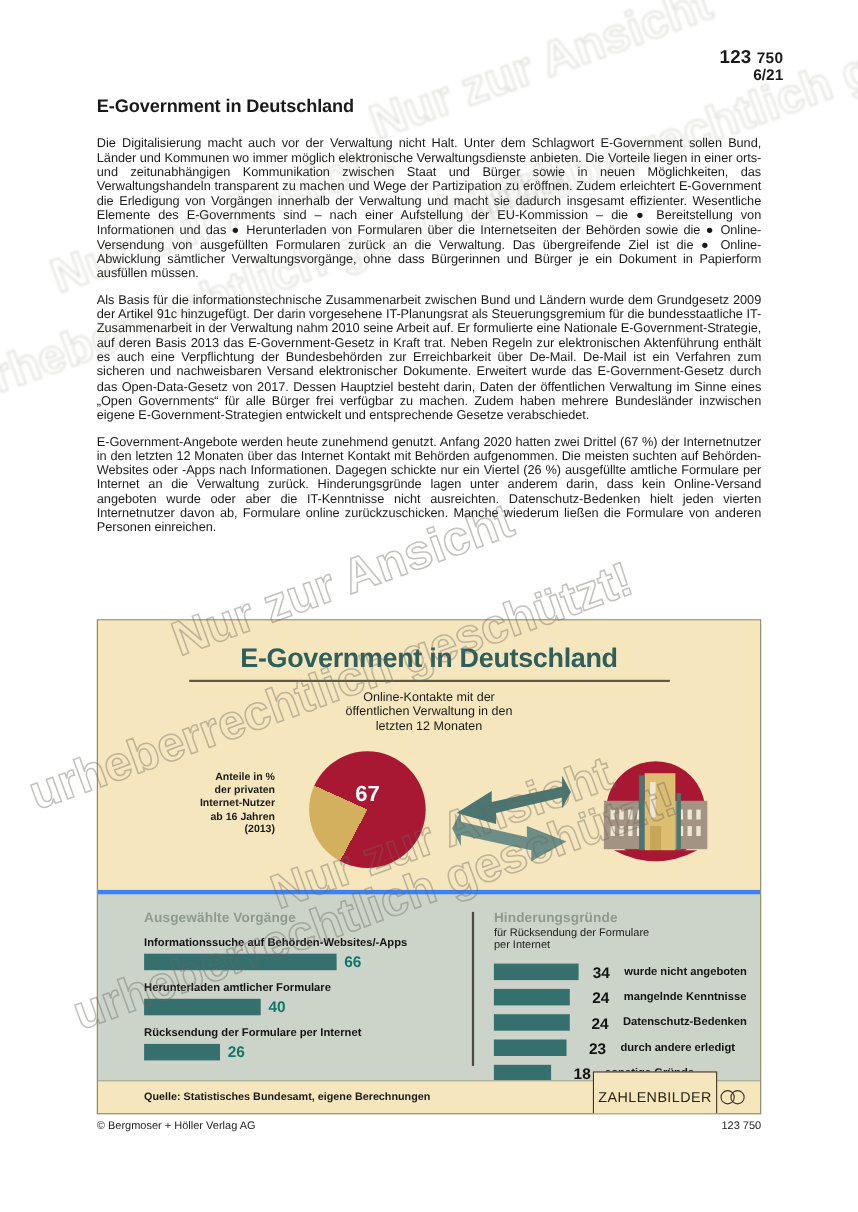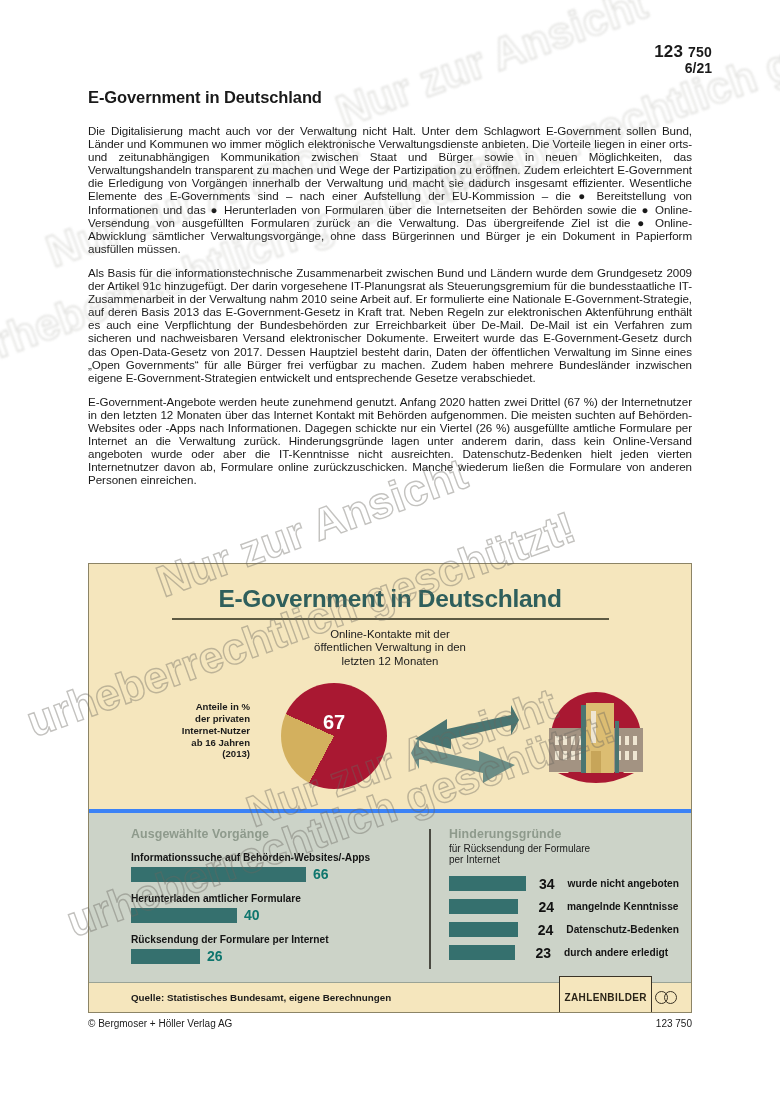--- a/index.html
+++ b/index.html
@@ -110,21 +110,21 @@
   .info-footer {
     position: absolute; left: 0; bottom: 0; width: 100%; height: 30px;
     background: #f5e6bd; border-top: 1px solid #9aa396;
     display: flex; align-items: center; justify-content: space-between;
     padding: 0 10px 0 42px;
   }
   .source { font-size: 9.8px; font-weight: bold; color: #1b1b1b; }
   .zb-logo { display: flex; align-items: center; }
   .zb-box {
     border: 1.4px solid #3a3326; padding: 15px 4px;
-    font-size: 10px; font-weight: bold; letter-spacing: .4px; color: #2a2418;
+    font-size: 13px; font-weight: normal; letter-spacing: .4px; color: #2a2418;
     background: #f5e6bd;
   }
   .zb-rings { margin-left: 3px; position: relative; width: 26px; height: 15px; }
   .zb-rings i {
     position: absolute; top: 1px; width: 13px; height: 13px;
     border: 1.5px solid #3a3326; border-radius: 50%;
   }
   .zb-rings i.a { left: 0; } .zb-rings i.b { left: 9px; }
 
   
@@ -280,20 +280,25 @@
         <div class="hbar-row">
           <div class="hbar" style="width:69px"></div>
           <div class="hbar-val">24</div>
           <div class="hbar-text">Datenschutz-Bedenken</div>
         </div>
         <div class="hbar-row">
           <div class="hbar" style="width:66px"></div>
           <div class="hbar-val">23</div>
           <div class="hbar-text">durch andere erledigt</div>
         </div>
+        <div class="hbar-row">
+          <div class="hbar" style="width:52px"></div>
+          <div class="hbar-val">18</div>
+          <div class="hbar-text">sonstige Gründe</div>
+        </div>
       </div>
     </div>
   </div>
 
   <div class="info-footer">
     <div class="source">Quelle: Statistisches Bundesamt, eigene Berechnungen</div>
     <div class="zb-logo">
       <div class="zb-box">ZAHLENBILDER</div>
       <div class="zb-rings">
         <i class="a"></i>

